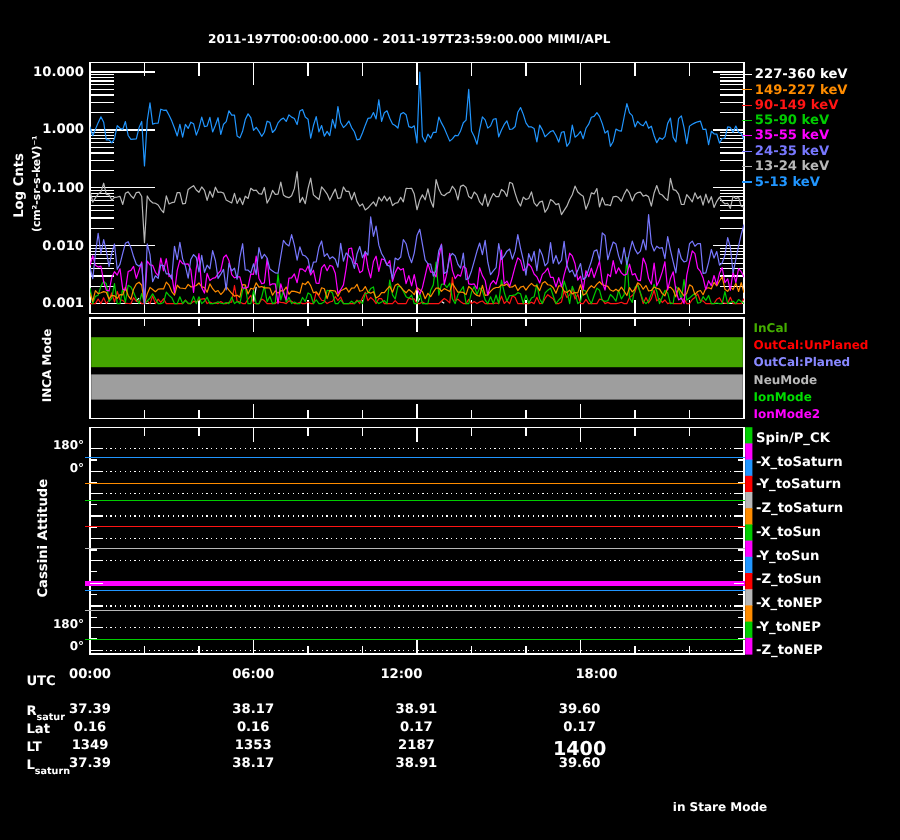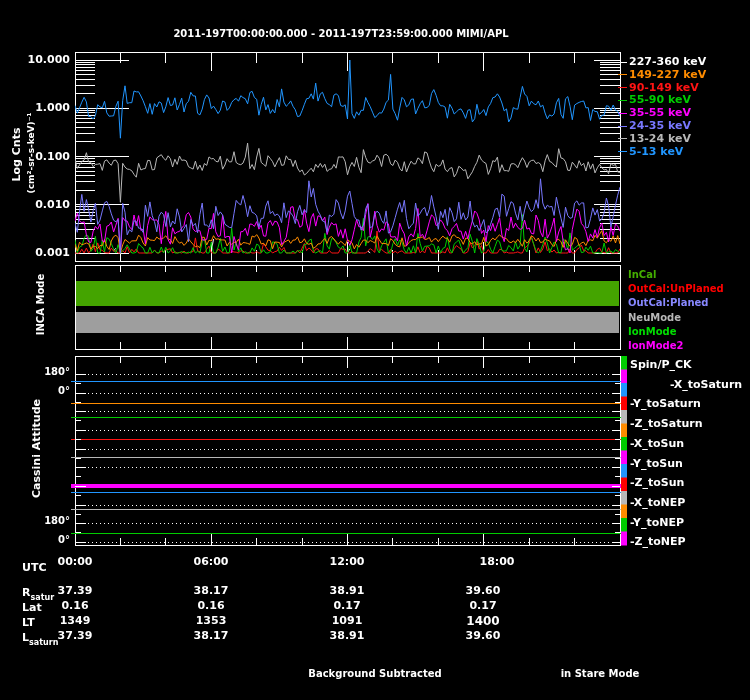--- a/index.html
+++ b/index.html
@@ -279,60 +279,59 @@
       <div class="abs b" style="left: 24px; top: 385px; width: 46px; font-size: 10px; text-align: right;">0°</div>
       <div class="abs b" style="left: 24px; top: 515px; width: 46px; font-size: 10px; text-align: right;">180°</div>
       <div class="abs b" style="left: 24px; top: 534px; width: 46px; font-size: 10px; text-align: right;">0°</div>
     </div>
   <div id="att-legend"></div>
 
   <div class="abs b" style="left:22px;top:561px;font-size:11px;">UTC</div>
   <div id="utc-ticks">
       <div class="abs b" style="left: 45px; top: 555px; width: 60px; font-size: 11px; text-align: center;">00:00</div>
       <div class="abs b" style="left: 181px; top: 555px; width: 60px; font-size: 11px; text-align: center;">06:00</div>
-      <div class="abs b" style="left: 317px; top: 555px; width: 60px; font-size: 11px; text-align: center;">12:00</div>
+      <div class="abs b" style="left: 317px; top: 555px; width: 60px; font-size: 11px; text-align: left;">12:00</div>
       <div class="abs b" style="left: 467px; top: 555px; width: 60px; font-size: 11px; text-align: center;">18:00</div>
     </div>
   <div id="ephem-table">
       <div class="abs b" style="left: 45px; top: 584px; width: 60px; font-size: 11px; text-align: center;">37.39</div>
       <div class="abs b" style="left: 181px; top: 584px; width: 60px; font-size: 11px; text-align: center;">38.17</div>
       <div class="abs b" style="left: 317px; top: 584px; width: 60px; font-size: 11px; text-align: center;">38.91</div>
       <div class="abs b" style="left: 453px; top: 584px; width: 60px; font-size: 11px; text-align: center;">39.60</div>
       <div class="abs b" style="left: 45px; top: 599px; width: 60px; font-size: 11px; text-align: center;">0.16</div>
       <div class="abs b" style="left: 181px; top: 599px; width: 60px; font-size: 11px; text-align: center;">0.16</div>
       <div class="abs b" style="left: 317px; top: 599px; width: 60px; font-size: 11px; text-align: center;">0.17</div>
       <div class="abs b" style="left: 453px; top: 599px; width: 60px; font-size: 11px; text-align: center;">0.17</div>
       <div class="abs b" style="left: 45px; top: 614px; width: 60px; font-size: 11px; text-align: center;">1349</div>
       <div class="abs b" style="left: 181px; top: 614px; width: 60px; font-size: 11px; text-align: center;">1353</div>
-      <div class="abs b" style="left: 317px; top: 614px; width: 60px; font-size: 11px; text-align: center;">1091</div>
-      <div class="abs b" style="left: 453px; top: 614px; width: 60px; font-size: 12px; text-align: center;">1400</div>
+      <div class="abs b" style="left: 317px; top: 614px; width: 60px; font-size: 11px; text-align: center;">2187</div>
+      <div class="abs b" style="left: 453px; top: 614px; width: 60px; font-size: 16px; text-align: center;">1400</div>
       <div class="abs b" style="left: 45px; top: 629px; width: 60px; font-size: 11px; text-align: center;">37.39</div>
       <div class="abs b" style="left: 181px; top: 629px; width: 60px; font-size: 11px; text-align: center;">38.17</div>
       <div class="abs b" style="left: 317px; top: 629px; width: 60px; font-size: 11px; text-align: center;">38.91</div>
       <div class="abs b" style="left: 453px; top: 629px; width: 60px; font-size: 11px; text-align: center;">39.60</div>
     </div>
 
-  <div class="abs b ctr" style="left:275px;top:668px;width:200px;font-size:10px;">Background Subtracted</div>
   <div class="abs b ctr" style="left:535px;top:668px;width:130px;font-size:10px;">in Stare Mode</div>
 <div class="abs b" style="left: 629px; top: 55px; font-size: 11px; color: rgb(255, 255, 255);">227-360 keV</div>
     <div class="abs b" style="left: 629px; top: 67.8px; font-size: 11px; color: rgb(255, 140, 0);">149-227 keV</div>
     <div class="abs b" style="left: 629px; top: 80.6px; font-size: 11px; color: rgb(255, 20, 20);">90-149 keV</div>
     <div class="abs b" style="left: 629px; top: 93.4px; font-size: 11px; color: rgb(0, 204, 0);">55-90 keV</div>
     <div class="abs b" style="left: 629px; top: 106.2px; font-size: 11px; color: rgb(255, 0, 255);">35-55 keV</div>
     <div class="abs b" style="left: 629px; top: 119px; font-size: 11px; color: rgb(120, 120, 255);">24-35 keV</div>
     <div class="abs b" style="left: 629px; top: 131.8px; font-size: 11px; color: rgb(184, 184, 184);">13-24 keV</div>
     <div class="abs b" style="left: 629px; top: 144.6px; font-size: 11px; color: rgb(33, 150, 255);">5-13 keV</div>
     <div class="abs b" style="left: 628px; top: 269px; font-size: 10px; color: rgb(68, 174, 0);">InCal</div>
     <div class="abs b" style="left: 628px; top: 283.2px; font-size: 10px; color: rgb(255, 0, 0);">OutCal:UnPlaned</div>
     <div class="abs b" style="left: 628px; top: 297.4px; font-size: 10px; color: rgb(136, 136, 255);">OutCal:Planed</div>
     <div class="abs b" style="left: 628px; top: 311.6px; font-size: 10px; color: rgb(184, 184, 184);">NeuMode</div>
     <div class="abs b" style="left: 628px; top: 325.8px; font-size: 10px; color: rgb(0, 221, 0);">IonMode</div>
     <div class="abs b" style="left: 628px; top: 340px; font-size: 10px; color: rgb(255, 0, 255);">IonMode2</div>
     <div class="abs b" style="left: 630px; top: 358px; font-size: 11px;">Spin/P_CK</div>
-    <div class="abs b" style="left: 630px; top: 377.7px; font-size: 11px; margin-left: 40px;">-X_toSaturn</div>
+    <div class="abs b" style="left: 630px; top: 377.7px; font-size: 11px;">-X_toSaturn</div>
     <div class="abs b" style="left: 630px; top: 397.4px; font-size: 11px;">-Y_toSaturn</div>
     <div class="abs b" style="left: 630px; top: 417.1px; font-size: 11px;">-Z_toSaturn</div>
     <div class="abs b" style="left: 630px; top: 436.8px; font-size: 11px;">-X_toSun</div>
     <div class="abs b" style="left: 630px; top: 456.5px; font-size: 11px;">-Y_toSun</div>
     <div class="abs b" style="left: 630px; top: 476.2px; font-size: 11px;">-Z_toSun</div>
     <div class="abs b" style="left: 630px; top: 495.9px; font-size: 11px;">-X_toNEP</div>
     <div class="abs b" style="left: 630px; top: 515.6px; font-size: 11px;">-Y_toNEP</div>
     <div class="abs b" style="left: 630px; top: 535.3px; font-size: 11px; text-align: center;">-Z_toNEP</div>
     <div class="abs b" style="left: 22px; top: 586px; font-size: 11px;">R<span class="sub">satur</span></div>
     <div class="abs b" style="left: 22px; top: 601px; font-size: 11px;">Lat</div>

